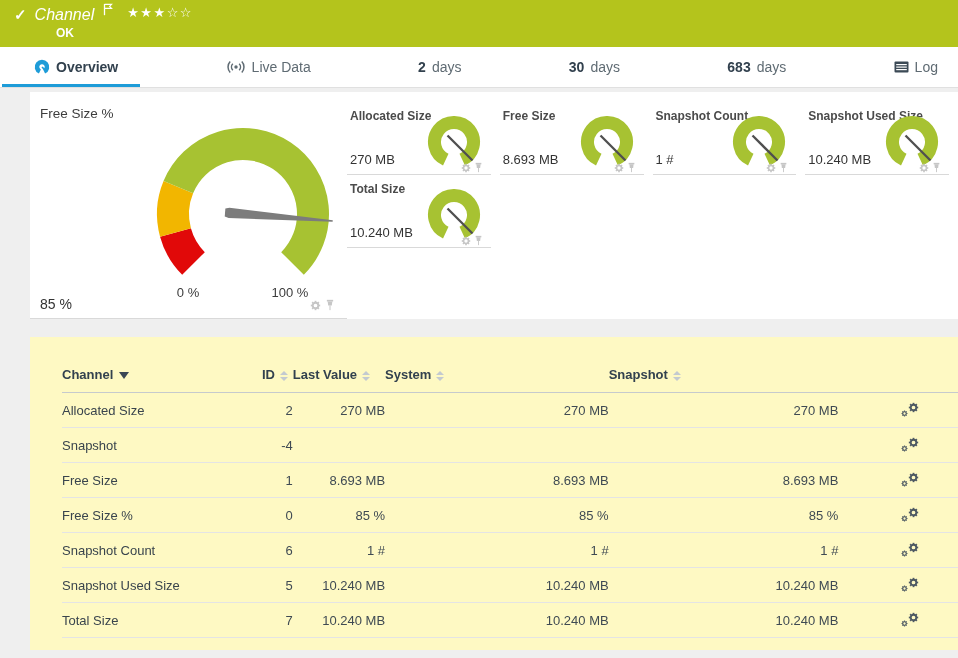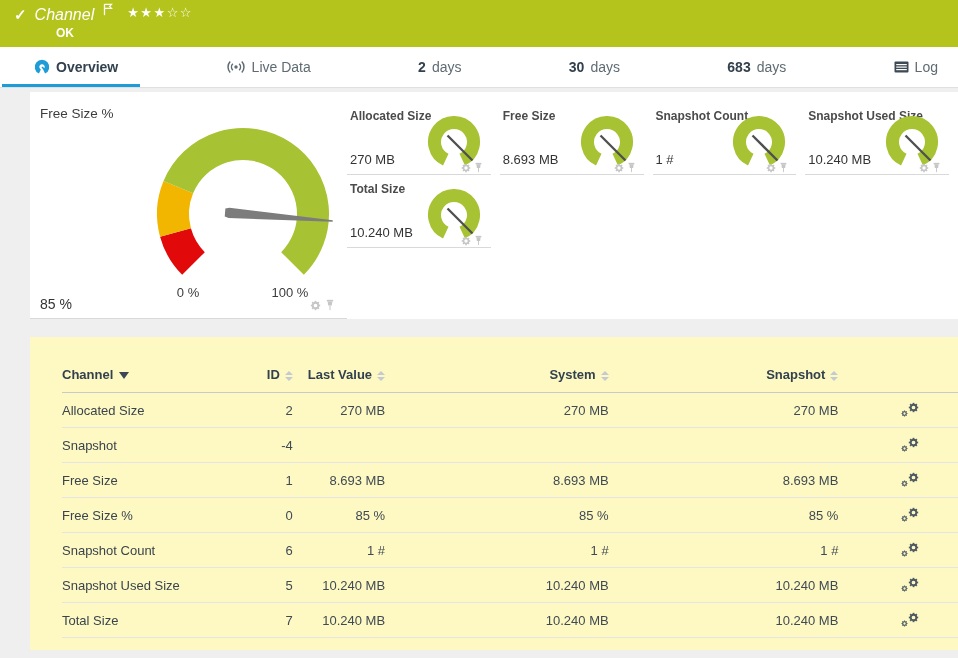--- a/index.html
+++ b/index.html
@@ -52,21 +52,21 @@
   .mini-value { position:absolute; bottom:7px; left:3px; font-size:13px; color:#333; }
   .mini-svg { position:absolute; right:8px; top:14px; }
   .mini-icons { position:absolute; right:8px; bottom:1px; display:flex; gap:3px;
     align-items:center; color:#c6c6c6; background:rgba(255,255,255,.0); }
 
   
   .table-panel { height:313px; background:#fef9c3; overflow:hidden; padding:26px 0 0 32px; }
   table { border-collapse:collapse; table-layout:fixed; width:920px; font-size:13px; }
   col.c-channel{width:195px} col.c-id{width:30px} col.c-last{width:90px}
   col.c-min{width:218px} col.c-max{width:224px} col.c-gear{width:140px}
-  th { color:#32414e; font-weight:bold; text-align:right; vertical-align:top;
+  th { color:#32414e; font-weight:bold; text-align:left; vertical-align:top;
     padding:4px 0 10px; border-bottom:1px solid #c6cacd; cursor:pointer; }
   th.left { text-align:left; }
   td { color:#3f4a53; text-align:right; padding:9px 0 8px; border-bottom:1px solid #e4e4e4; }
   td.left { text-align:left; color:#39444d; }
   td.gear-cell { text-align:center; }
   .sort { display:inline-flex; flex-direction:column; gap:2px; margin-left:5px;
     vertical-align:middle; }
   .sort i { width:0; height:0; border:4px solid transparent; display:block; }
   .sort .up { border-bottom:4px solid #c3cad0; border-top:none; }
   .sort .dn { border-top:4px solid #c3cad0; border-bottom:none; }

